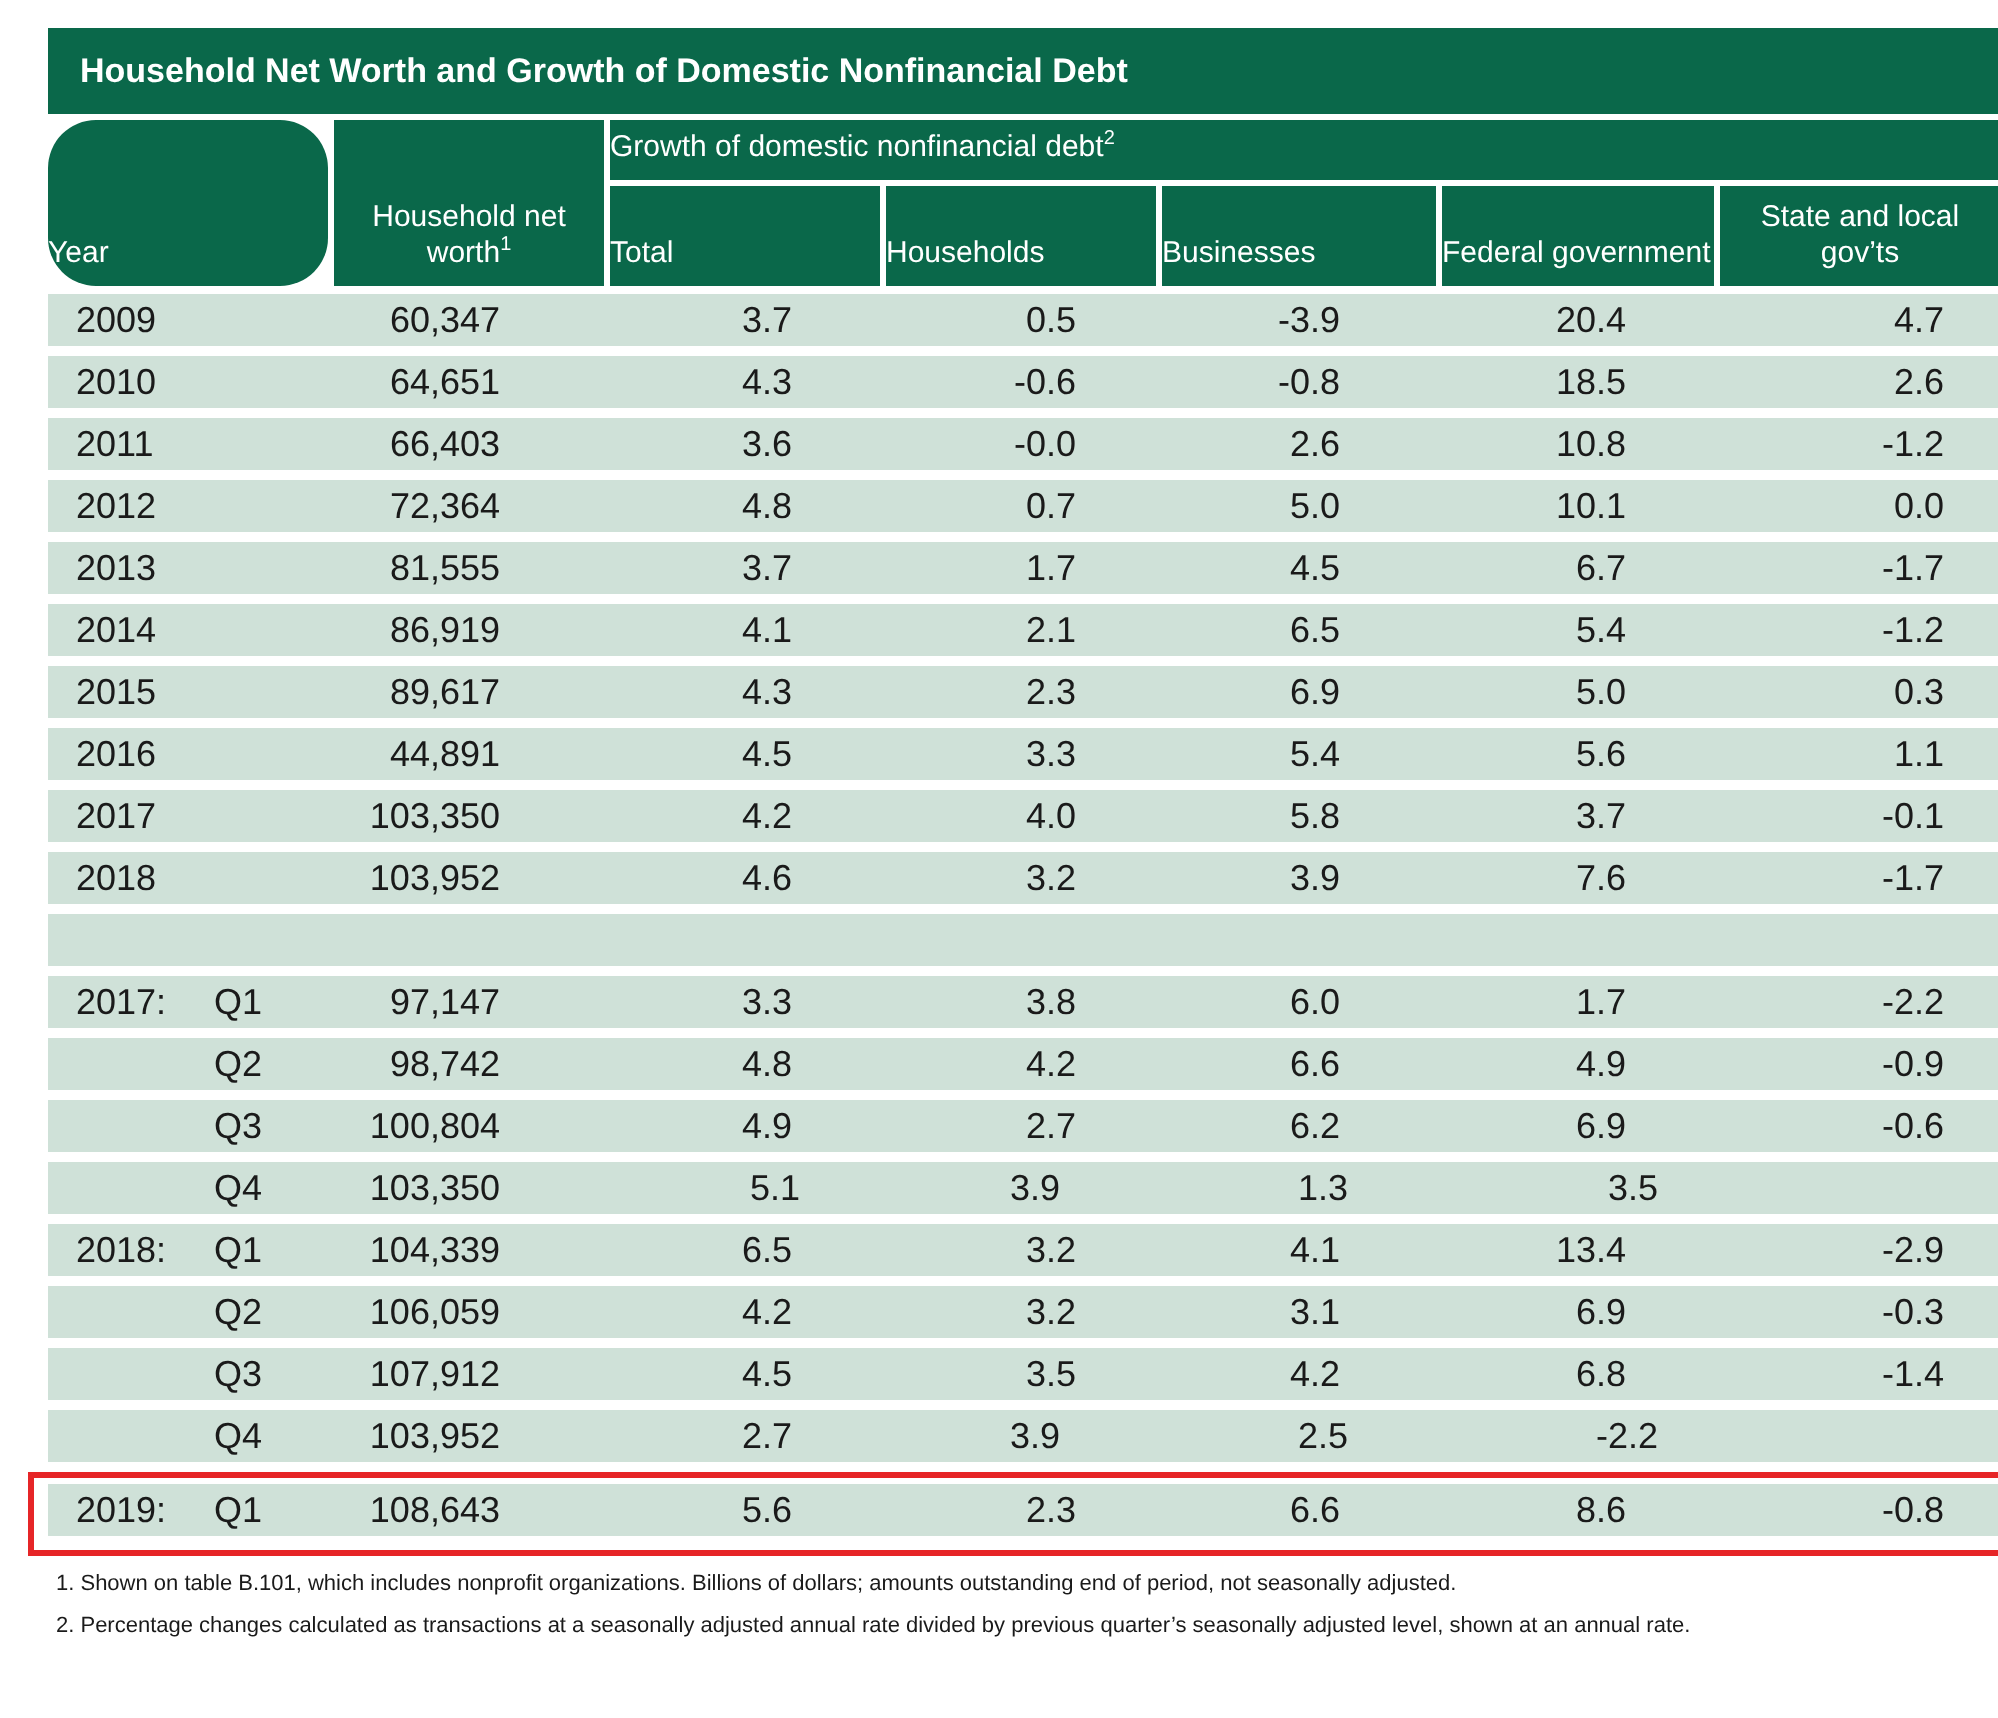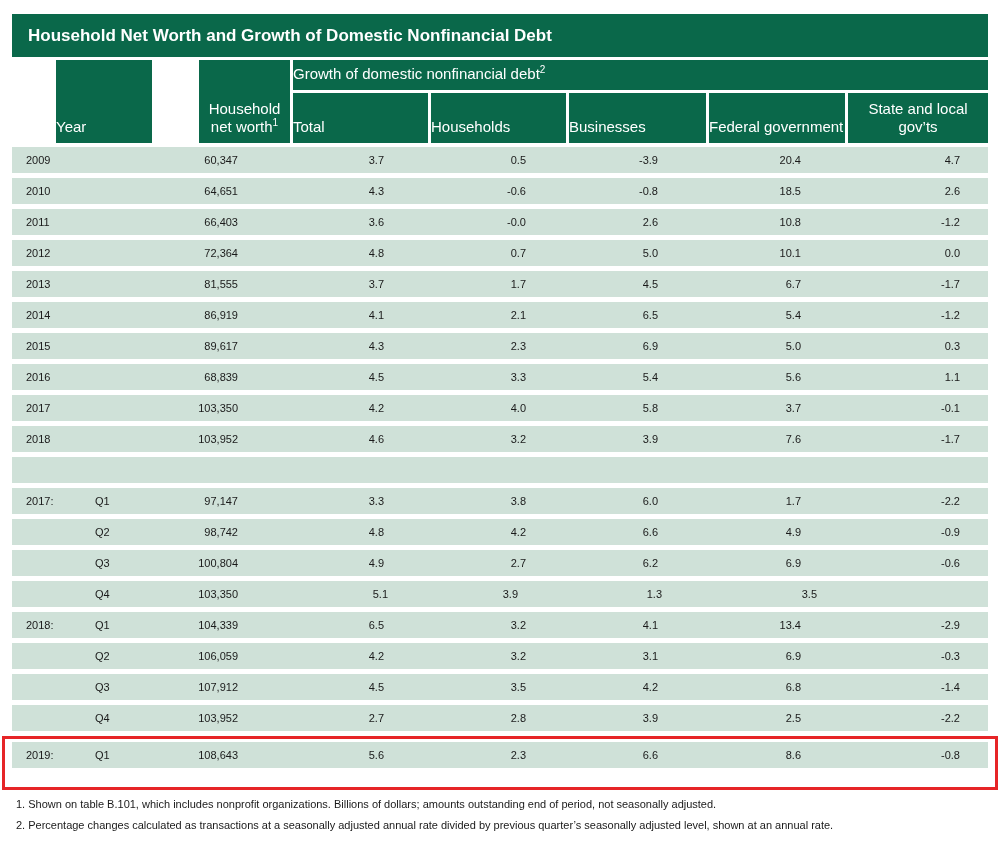--- a/index.html
+++ b/index.html
@@ -4,21 +4,21 @@
 <style>
   :root{
     --header-green:#0a684a;
     --row-bg:#cfe1d8;
     --highlight-red:#e62527;
     --text-dark:#1a1a1a;
   }
   *{box-sizing:border-box;margin:0;padding:0;}
   html,body{width:999px;height:859px;background:#ffffff;overflow:hidden;
     font-family:"Liberation Sans","DejaVu Sans",sans-serif;color:var(--text-dark);}
-  .page{width:999px;height:645px;padding:14px 11px 0 12px;}
+  .page{width:999px;height:645px;padding:14px 11px 0 24px;}
   .table-area{width:976px;}
 
   
   .title-bar{
     background:var(--header-green);color:#ffffff;font-weight:bold;font-size:17px;
     height:43px;line-height:43px;padding-left:16px;margin-bottom:3px;
   }
 
   
   .grid{
@@ -28,49 +28,49 @@
   }
 
   
   .thead{grid-template-rows:30px 50px;row-gap:3px;margin-bottom:4px;}
   .hcell{
     background:var(--header-green);color:#ffffff;font-size:15px;
     display:flex;align-items:flex-end;justify-content:flex-start;
     text-align:center;padding-bottom:7px;line-height:18px;
   }
   .hcell sup{font-size:10px;line-height:10px;}
-  .span2r{grid-row:1/3;margin-left:44px;}
-  .cell-year-h{grid-column:1;}
+  .span2r{grid-row:1/3;}
+  .cell-year-h{grid-column:1;border-radius:24px;}
   .cell-nw-h{grid-column:2;}
   .growth-h{grid-column:3/8;grid-row:1;align-items:center;padding-bottom:2px;}
   .sub-h{grid-row:2;}
 
   
   .row{
-    background:var(--row-bg);height:26px;line-height:26px;font-size:11px;
+    background:var(--row-bg);height:26px;line-height:26px;font-size:18px;
     margin-bottom:5px;
   }
   .row .num{text-align:right;}
   .c-nw{padding-right:52px;}
   .c-total{padding-right:44px;}
   .c-hh{padding-right:40px;}
   .c-bus{padding-right:48px;}
   .c-fed{padding-right:44px;}
   .c-st{padding-right:28px;}
   .c-year{padding-left:14px;white-space:nowrap;}
   .c-year .ylabel{display:inline-block;width:69px;}
   .row.spacer{height:26px;}
 
   
   .red-box{
     border:3px solid var(--highlight-red);
     margin:0 -10px 2px -10px;
     padding:3px 7px;
   }
-  .red-box .row{margin-bottom:16px;}
+  .red-box .row{margin-bottom:4px;}
 
   
   .footnotes{margin-top:4px;font-size:11px;line-height:21px;max-width:965px;}
   .footnote{padding-left:26px;text-indent:-24px;margin-left:2px;}
 </style>
 </head>
 <body>
 
 <div class="page">
   <div class="table-area">
@@ -169,21 +169,21 @@
     <div class="num c-total">4.3</div>
     <div class="num c-hh">2.3</div>
     <div class="num c-bus">6.9</div>
     <div class="num c-fed">5.0</div>
     <div class="num c-st">0.3</div>
   </div>
         <div class="row grid">
     <div class="c-year">
       <span class="ylabel">2016</span><span class="qlabel"></span>
     </div>
-    <div class="num c-nw">68,839</div>
+    <div class="num c-nw">44,891</div>
     <div class="num c-total">4.5</div>
     <div class="num c-hh">3.3</div>
     <div class="num c-bus">5.4</div>
     <div class="num c-fed">5.6</div>
     <div class="num c-st">1.1</div>
   </div>
         <div class="row grid">
     <div class="c-year">
       <span class="ylabel">2017</span><span class="qlabel"></span>
     </div>
@@ -291,21 +291,20 @@
     <div class="num c-bus">4.2</div>
     <div class="num c-fed">6.8</div>
     <div class="num c-st">-1.4</div>
   </div>
         <div class="row grid">
     <div class="c-year">
       <span class="ylabel"></span><span class="qlabel">Q4</span>
     </div>
     <div class="num c-nw">103,952</div>
     <div class="num c-total">2.7</div>
-    <div class="num c-hh">2.8</div>
     <div class="num c-bus">3.9</div>
     <div class="num c-fed">2.5</div>
     <div class="num c-st">-2.2</div>
   </div>
         <div class="red-box">
           <div class="row grid">
     <div class="c-year">
       <span class="ylabel">2019:</span><span class="qlabel">Q1</span>
     </div>
     <div class="num c-nw">108,643</div>

